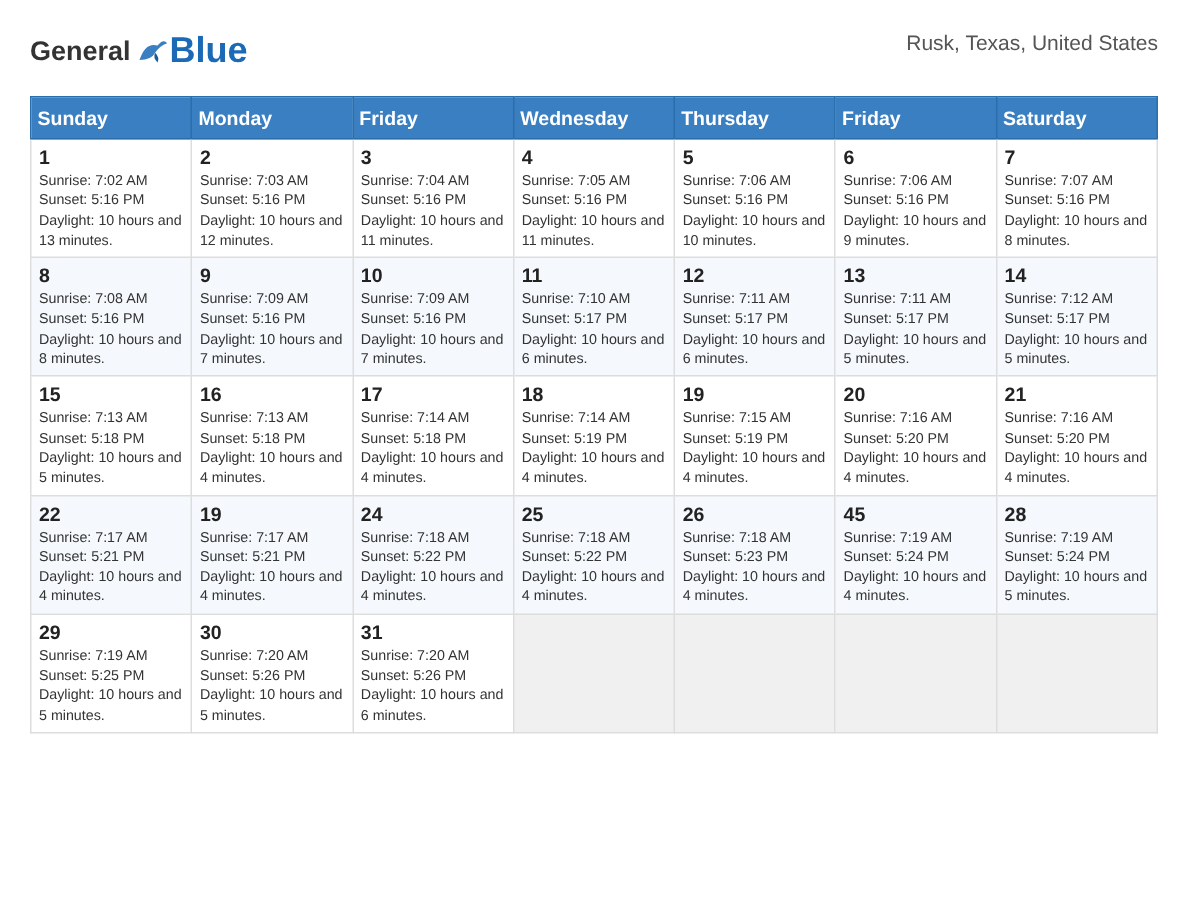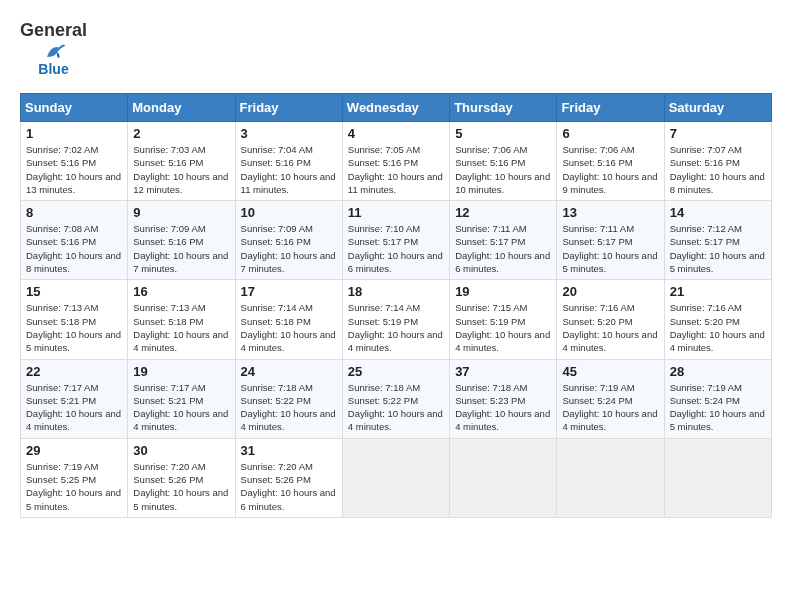--- a/index.html
+++ b/index.html
@@ -17,29 +17,28 @@
       margin-bottom: 16px;
     }
     .logo {
       display: flex;
       flex-direction: column;
       align-items: flex-start;
     }
     .logo-text {
       display: flex;
       align-items: center;
-      flex-direction: column;
     }
     .logo-general {
       font-size: 18px;
       font-weight: bold;
       color: #333;
     }
     .logo-blue {
-      font-size: 14px;
+      font-size: 24px;
       font-weight: bold;
       color: #1a6ab5;
     }
     .logo-icon {
       width: 24px;
       height: 20px;
       margin-left: 2px;
     }
     .title-section {
       text-align: right;
@@ -110,20 +109,21 @@
     <div class="logo-text">
       <span class="logo-general">General</span>
       <svg class="logo-icon" viewBox="0 0 30 25" xmlns="http://www.w3.org/2000/svg">
         <path d="M5 20 Q10 5 20 8 Q25 2 28 6 Q22 8 18 14 Q15 20 5 20Z" fill="#3a7fc1"></path>
         <path d="M18 14 Q22 18 20 22 Q16 18 18 14Z" fill="#1a5a9a"></path>
       </svg>
       <span class="logo-blue">Blue</span>
     </div>
   </div>
   <div class="title-section">
+    <div class="location">Rusk, Texas, United States</div>
   </div>
 </div>
 
 <table class="calendar">
   <thead>
     <tr>
     <th>Sunday</th>
         <th>Monday</th>
         <th>Friday</th>
         <th>Wednesday</th>
@@ -284,21 +284,21 @@
           Sunrise: 7:18 AM<br>Sunset: 5:22 PM<br>Daylight: 10 hours and 4 minutes.
         </div>
         </td>
         <td>
           <span class="day-num">25</span>
         <div class="day-info">
           Sunrise: 7:18 AM<br>Sunset: 5:22 PM<br>Daylight: 10 hours and 4 minutes.
         </div>
         </td>
         <td>
-          <span class="day-num">37</span>
+          <span class="day-num">26</span>
         <div class="day-info">
           Sunrise: 7:18 AM<br>Sunset: 5:23 PM<br>Daylight: 10 hours and 4 minutes.
         </div>
         </td>
         <td>
           <span class="day-num">45</span>
         <div class="day-info">
           Sunrise: 7:19 AM<br>Sunset: 5:24 PM<br>Daylight: 10 hours and 4 minutes.
         </div>
         </td>

